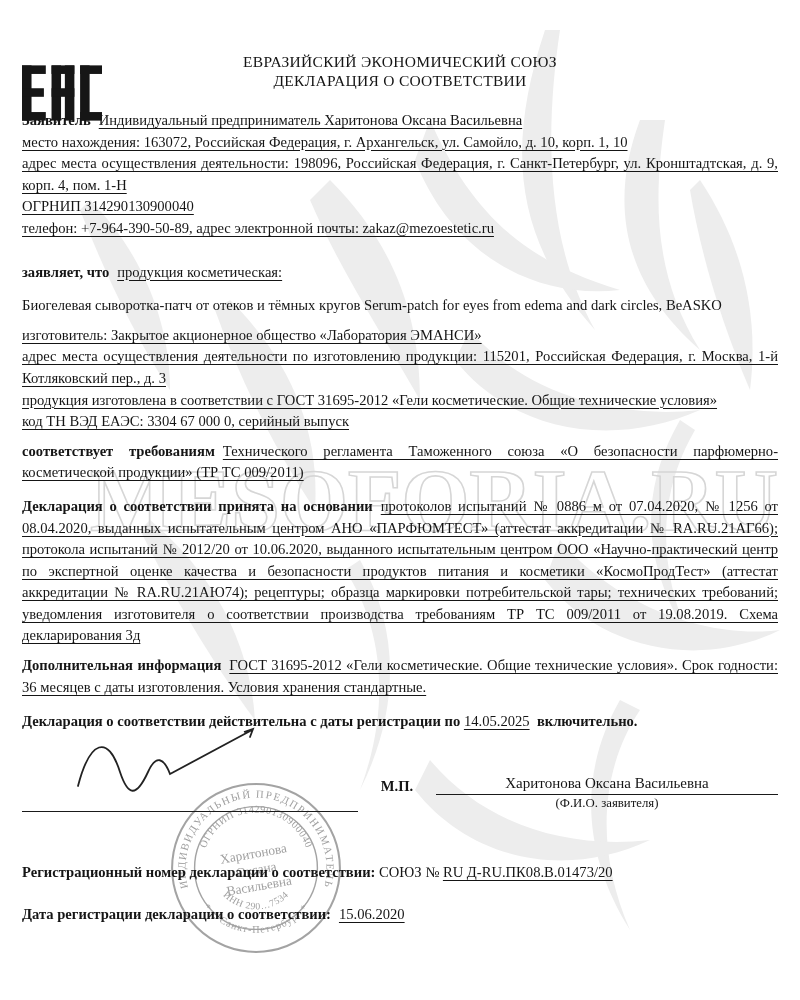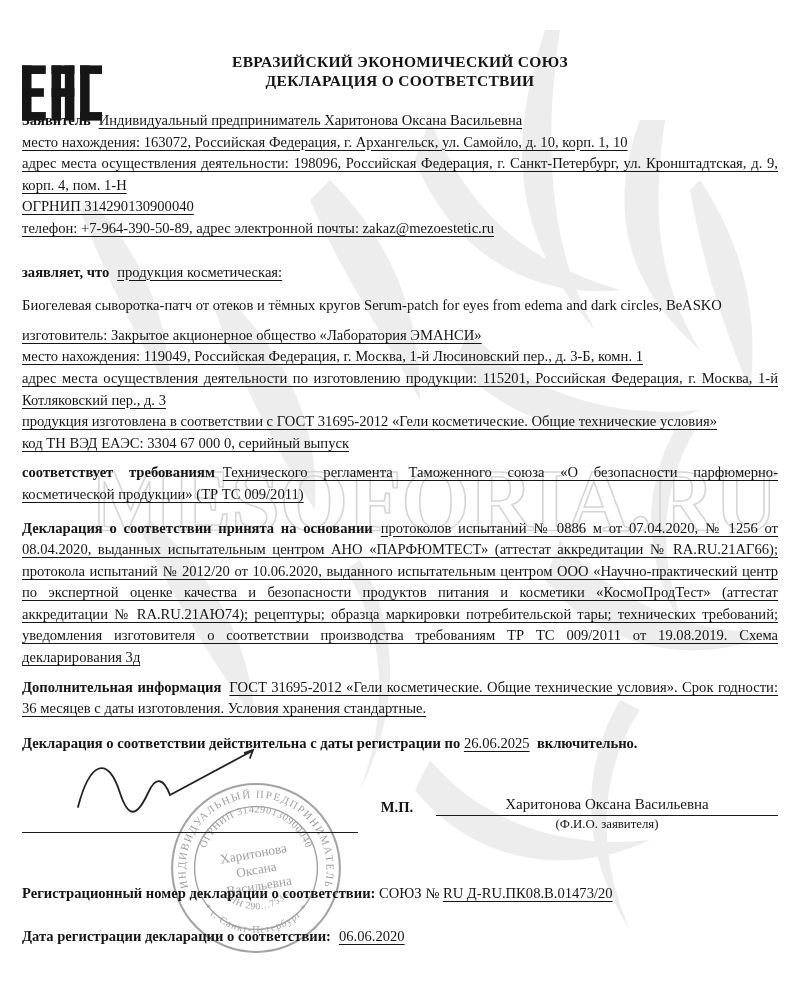--- a/index.html
+++ b/index.html
@@ -5,21 +5,21 @@
   html,body { margin:0; padding:0; background:#888; }
   .page {
     position:relative; width:800px; height:1000px; margin:0 auto;
     background:#ffffff; overflow:hidden;
     font-family:"Liberation Serif", serif; color:#151515;
   }
   .wm { position:absolute; inset:0; z-index:1; pointer-events:none; }
   .stamp-layer { position:absolute; left:168px; top:780px; width:176px; height:176px; z-index:2; opacity:.85; }
   .content { position:relative; z-index:3; padding:0 22px; }
   .logo { position:absolute; left:22px; top:12px; width:80px; height:58px; }
-  .title { margin-top:52px; text-align:center; font-weight:bold; font-size:15.5px; line-height:19px; letter-spacing:.3px; }
+  .title { margin-top:52px; text-align:center; font-weight:normal; font-size:15.5px; line-height:19px; letter-spacing:.3px; }
   p { margin:0; font-size:14.6px; line-height:21.6px; text-align:justify; }
   .b { font-weight:bold; }
   .u { text-decoration:underline; text-underline-offset:3px; text-decoration-thickness:1px; }
   .gap { margin-right:8px; }
   .applicant { margin-top:20px; }
   .declares { margin-top:22px; }
   .product { margin-top:12px; }
   .manufacturer { margin-top:8px; }
   .compliance { margin-top:8px; }
   .basis { margin-top:12px; }
@@ -123,48 +123,47 @@
       <p><span class="u">ОГРНИП 314290130900040</span></p>
       <p><span class="u">телефон: +7-964-390-50-89, адрес электронной почты: zakaz@mezoestetic.ru</span></p>
     </div>
 
     <p class="declares"><span class="b gap">заявляет, что</span><span class="u">продукция косметическая:</span></p>
 
     <p class="product">Биогелевая сыворотка-патч от отеков и тёмных кругов Serum-patch for eyes from edema and dark circles, BeASKO</p>
 
     <div class="manufacturer">
       <p><span class="u">изготовитель: Закрытое акционерное общество «Лаборатория ЭМАНСИ»</span></p>
-      <p><span class="u">место нахождения: 119049, Российская Федерация, г. Москва, 1-й Люсиновский пер., д. 3-Б, комн. 1</span></p>
       <p><span class="u">адрес места осуществления деятельности по изготовлению продукции: 115201, Российская Федерация, г. Москва, 1-й Котляковский пер., д. 3</span></p>
       <p><span class="u">продукция изготовлена в соответствии с ГОСТ 31695-2012 «Гели косметические. Общие технические условия»</span></p>
       <p><span class="u">код ТН ВЭД ЕАЭС: 3304 67 000 0, серийный выпуск</span></p>
     </div>
 
     <p class="compliance"><span class="b gap">соответствует требованиям</span><span class="u">Технического регламента Таможенного союза «О безопасности парфюмерно-косметической продукции» (ТР ТС 009/2011)</span></p>
 
     <p class="basis"><span class="b gap">Декларация о соответствии принята на основании</span><span class="u">протоколов испытаний № 0886 м от 07.04.2020, № 1256 от 08.04.2020, выданных испытательным центром АНО «ПАРФЮМТЕСТ» (аттестат аккредитации № RA.RU.21АГ66); протокола испытаний № 2012/20 от 10.06.2020, выданного испытательным центром ООО «Научно-практический центр по экспертной оценке качества и безопасности продуктов питания и косметики «КосмоПродТест» (аттестат аккредитации № RA.RU.21АЮ74); рецептуры; образца маркировки потребительской тары; технических требований; уведомления изготовителя о соответствии производства требованиям ТР ТС 009/2011 от 19.08.2019. Схема декларирования 3д</span></p>
 
     <p class="additional"><span class="b gap">Дополнительная информация</span><span class="u">ГОСТ 31695-2012 «Гели косметические. Общие технические условия». Срок годности: 36 месяцев с даты изготовления. Условия хранения стандартные.</span></p>
 
-    <p class="validity"><span class="b">Декларация о соответствии действительна с даты регистрации по</span> <span class="u">26.06.2025</span>&nbsp; <span class="b">включительно.</span></p>
+    <p class="validity"><span class="b">Декларация о соответствии действительна с даты регистрации по</span> <span class="u">14.05.2025</span>&nbsp; <span class="b">включительно.</span></p>
 
     <div class="sig-row">
       <div class="sig-left">
         <svg class="squiggle" viewBox="0 0 210 78" xmlns="http://www.w3.org/2000/svg">
           <path d="M4,64 C16,18 34,12 46,50 C54,74 62,76 74,50 C82,32 90,36 96,52 L178,8 L170,10 L179,7 L176,15" fill="none" stroke="#222" stroke-width="1.8" stroke-linecap="round"></path>
         </svg>
         <div style="height:21px"></div>
         <div class="sig-line"></div>
       </div>
       <div class="mp">М.П.</div>
       <div class="sig-right">
         <div class="sig-name">Харитонова Оксана Васильевна</div>
         <div class="sig-line"></div>
         <div class="sig-sub">(Ф.И.О. заявителя)</div>
       </div>
     </div>
 
     <p class="registration"><span class="b">Регистрационный номер декларации о соответствии:</span> <span>СОЮЗ №</span> <span class="u">RU Д-RU.ПК08.В.01473/20</span></p>
 
-    <p class="regdate"><span class="b gap">Дата регистрации декларации о соответствии:</span><span class="u">06.06.2020</span></p>
+    <p class="regdate"><span class="b gap">Дата регистрации декларации о соответствии:</span><span class="u">15.06.2020</span></p>
 
   </div>
 </div>
 
 </body></html>

